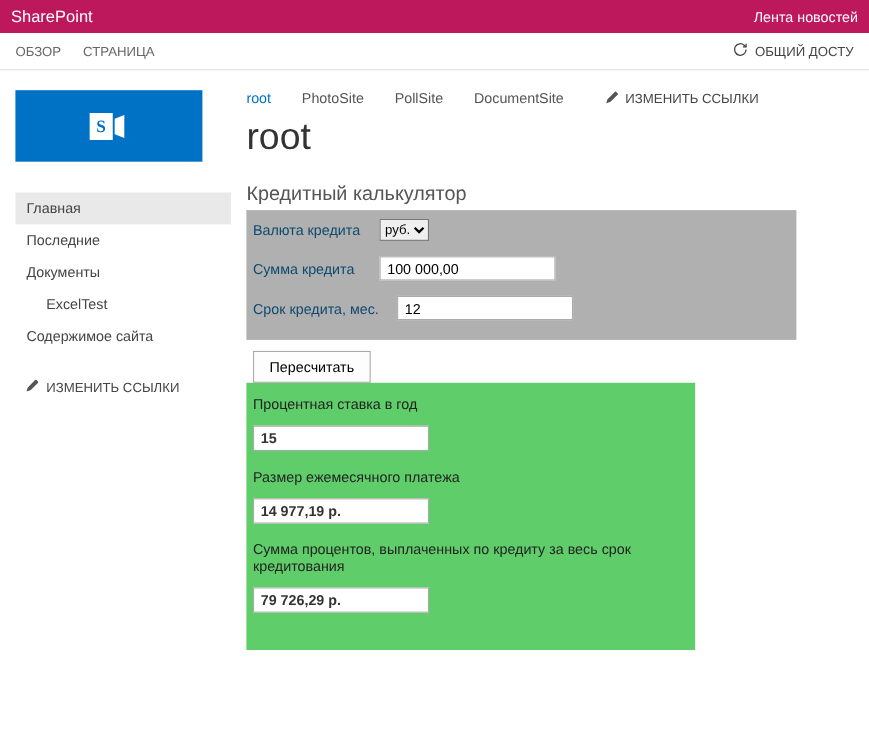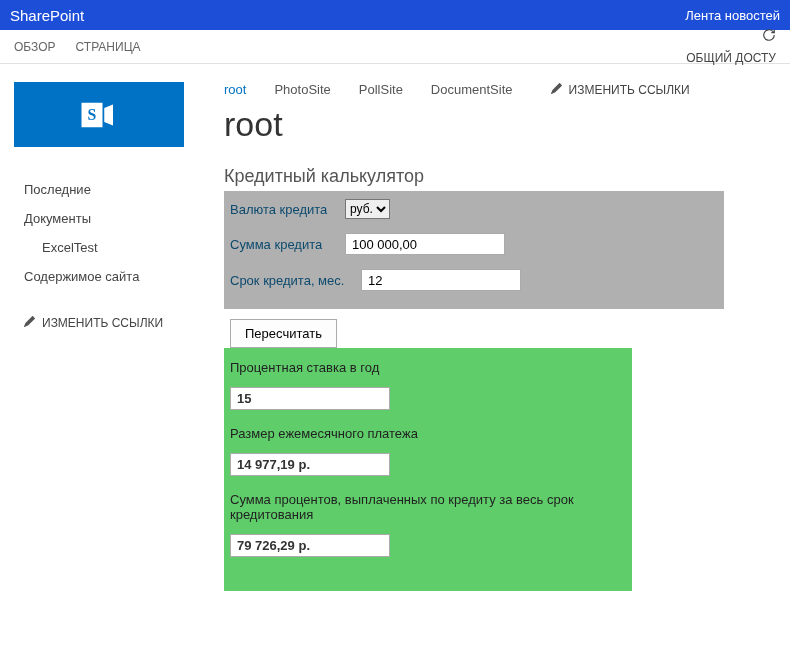--- a/index.html
+++ b/index.html
@@ -1,25 +1,25 @@
 <!DOCTYPE html>
 <html><head>
   <meta charset="utf-8">
   <style>
     * { margin: 0; padding: 0; box-sizing: border-box; }
     body { font-family: "Segoe UI", Tahoma, sans-serif; font-size: 13px; color: #333; background: #fff; width: 790px; }
     
-    .suite-bar { background: #1d4ed8; color: #fff; height: 30px; display: flex; align-items: center; padding: 0 10px; justify-content: space-between; }
+    .suite-bar { background: #be185d; color: #fff; height: 30px; display: flex; align-items: center; padding: 0 10px; justify-content: space-between; }
     .suite-brand { font-size: 15px; font-weight: 400; }
     .suite-right { font-size: 13px; }
     
     .ribbon { background: #fff; border-bottom: 1px solid #e1e1e1; height: 34px; display: flex; align-items: center; padding: 0 14px; justify-content: space-between; }
     .ribbon-tabs { display: flex; gap: 20px; }
     .ribbon-tab { font-size: 12px; color: #666; cursor: pointer; }
-    .ribbon-right { display: flex; align-items: flex-end; gap: 6px; font-size: 12px; color: #444; flex-direction: column; }
+    .ribbon-right { display: flex; align-items: center; gap: 6px; font-size: 12px; color: #444; }
     .sync-icon svg { width: 14px; height: 14px; }
     
     .body-area { display: flex; }
     
     .left-col { width: 210px; padding: 18px 0 0 14px; }
     .site-logo { width: 170px; height: 65px; background: #0072c6; display: flex; align-items: center; justify-content: center; margin-bottom: 28px; }
     .site-logo svg { width: 42px; height: 42px; }
     
     .quick-launch { list-style: none; }
     .quick-launch li { padding: 7px 10px; font-size: 13px; color: #444; cursor: pointer; }
@@ -82,20 +82,21 @@
 <div class="body-area">
   <div class="left-col">
     <div class="site-logo">
       <svg viewBox="0 0 48 48">
         <rect x="4" y="10" width="24" height="28" fill="#fff"></rect>
         <text x="16" y="30" text-anchor="middle" font-size="18" font-weight="bold" fill="#0072c6" font-family="Segoe UI">S</text>
         <path d="M30 16 L40 12 L40 36 L30 32 Z" fill="#fff"></path>
       </svg>
     </div>
     <ul class="quick-launch">
+      <li class="active">Главная</li>
       <li>Последние</li>
       <li>Документы</li>
       <li class="sub">ExcelTest</li>
       <li>Содержимое сайта</li>
     </ul>
     <div class="edit-links">
       <span class="pencil-icon">
         <svg viewBox="0 0 16 16" fill="#555">
             <path d="M12.146.146a.5.5 0 0 1 .708 0l3 3a.5.5 0 0 1 0 .708l-10 10a.5.5 0 0 1-.168.11l-5 2a.5.5 0 0 1-.65-.65l2-5a.5.5 0 0 1 .11-.168l10-10z"></path>
           </svg>

